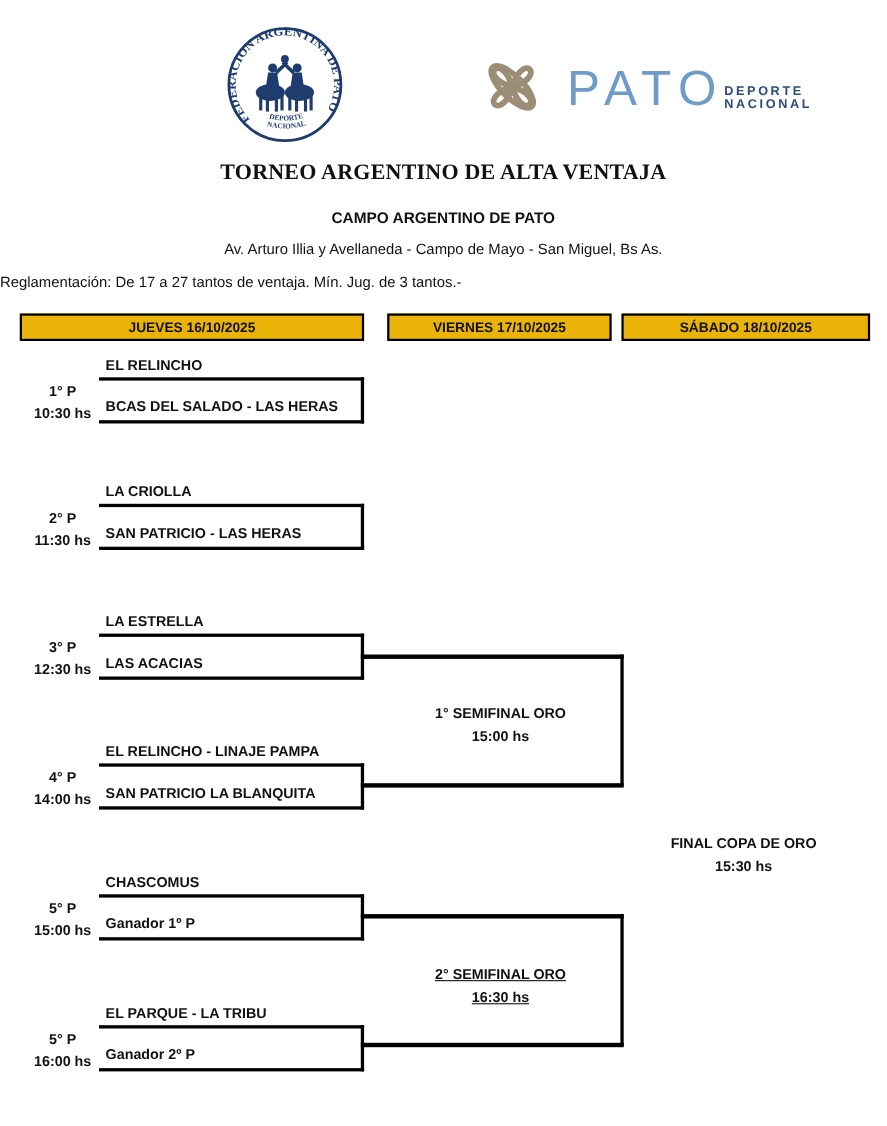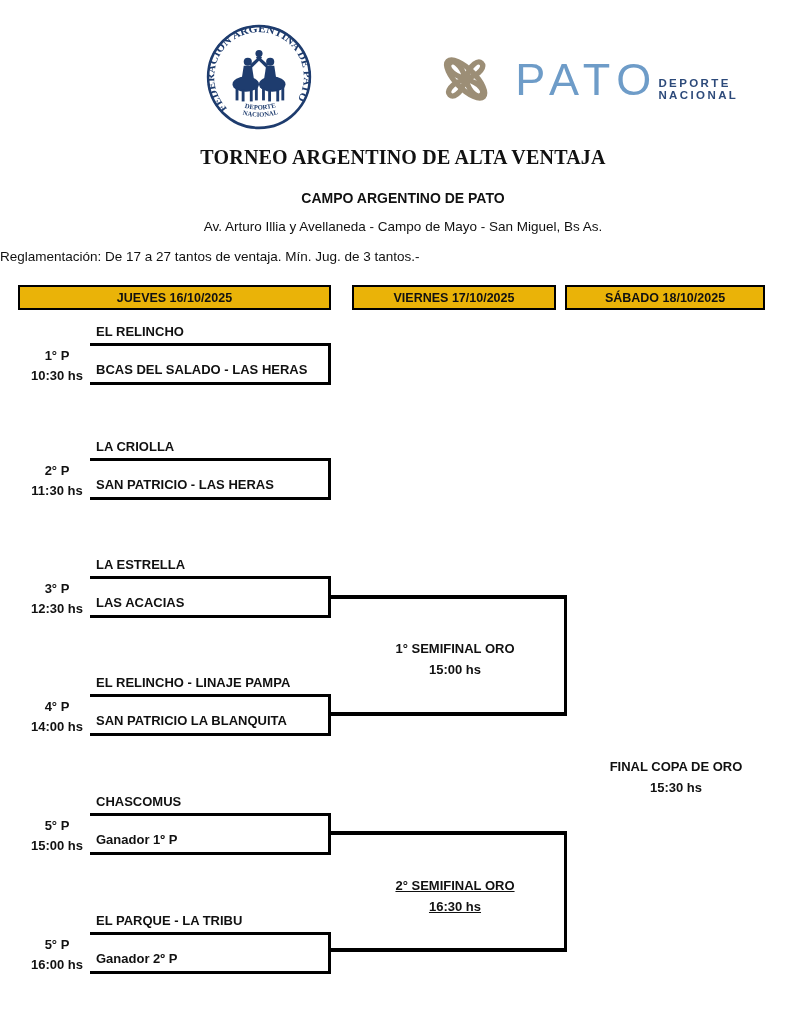--- a/index.html
+++ b/index.html
@@ -35,21 +35,21 @@
 
   
   .dcell {
     position: absolute; top: 285px; height: 25px;
     background: #eab308; border: 2.5px solid #000;
     display: flex; align-items: center; justify-content: center;
     font-weight: bold; font-size: 12.5px; color: #111;
   }
   .d1 { left: 18px;  width: 313px; }
   .d2 { left: 352px; width: 204px; }
-  .d3 { left: 565px; width: 200px; }
+  .d3 { left: 565px; width: 226px; }
 
   
   .match { position: absolute; left: 90px; width: 241px; }
   .m1 { top: 317px; } .m2 { top: 432px; } .m3 { top: 550px; }
   .m4 { top: 668px; } .m5 { top: 787px; } .m6 { top: 906px; }
   .top-name {
     height: 26px; display: flex; align-items: flex-end;
     padding: 0 0 4px 6px; font-weight: bold; font-size: 13px; white-space: nowrap;
   }
   .box {

